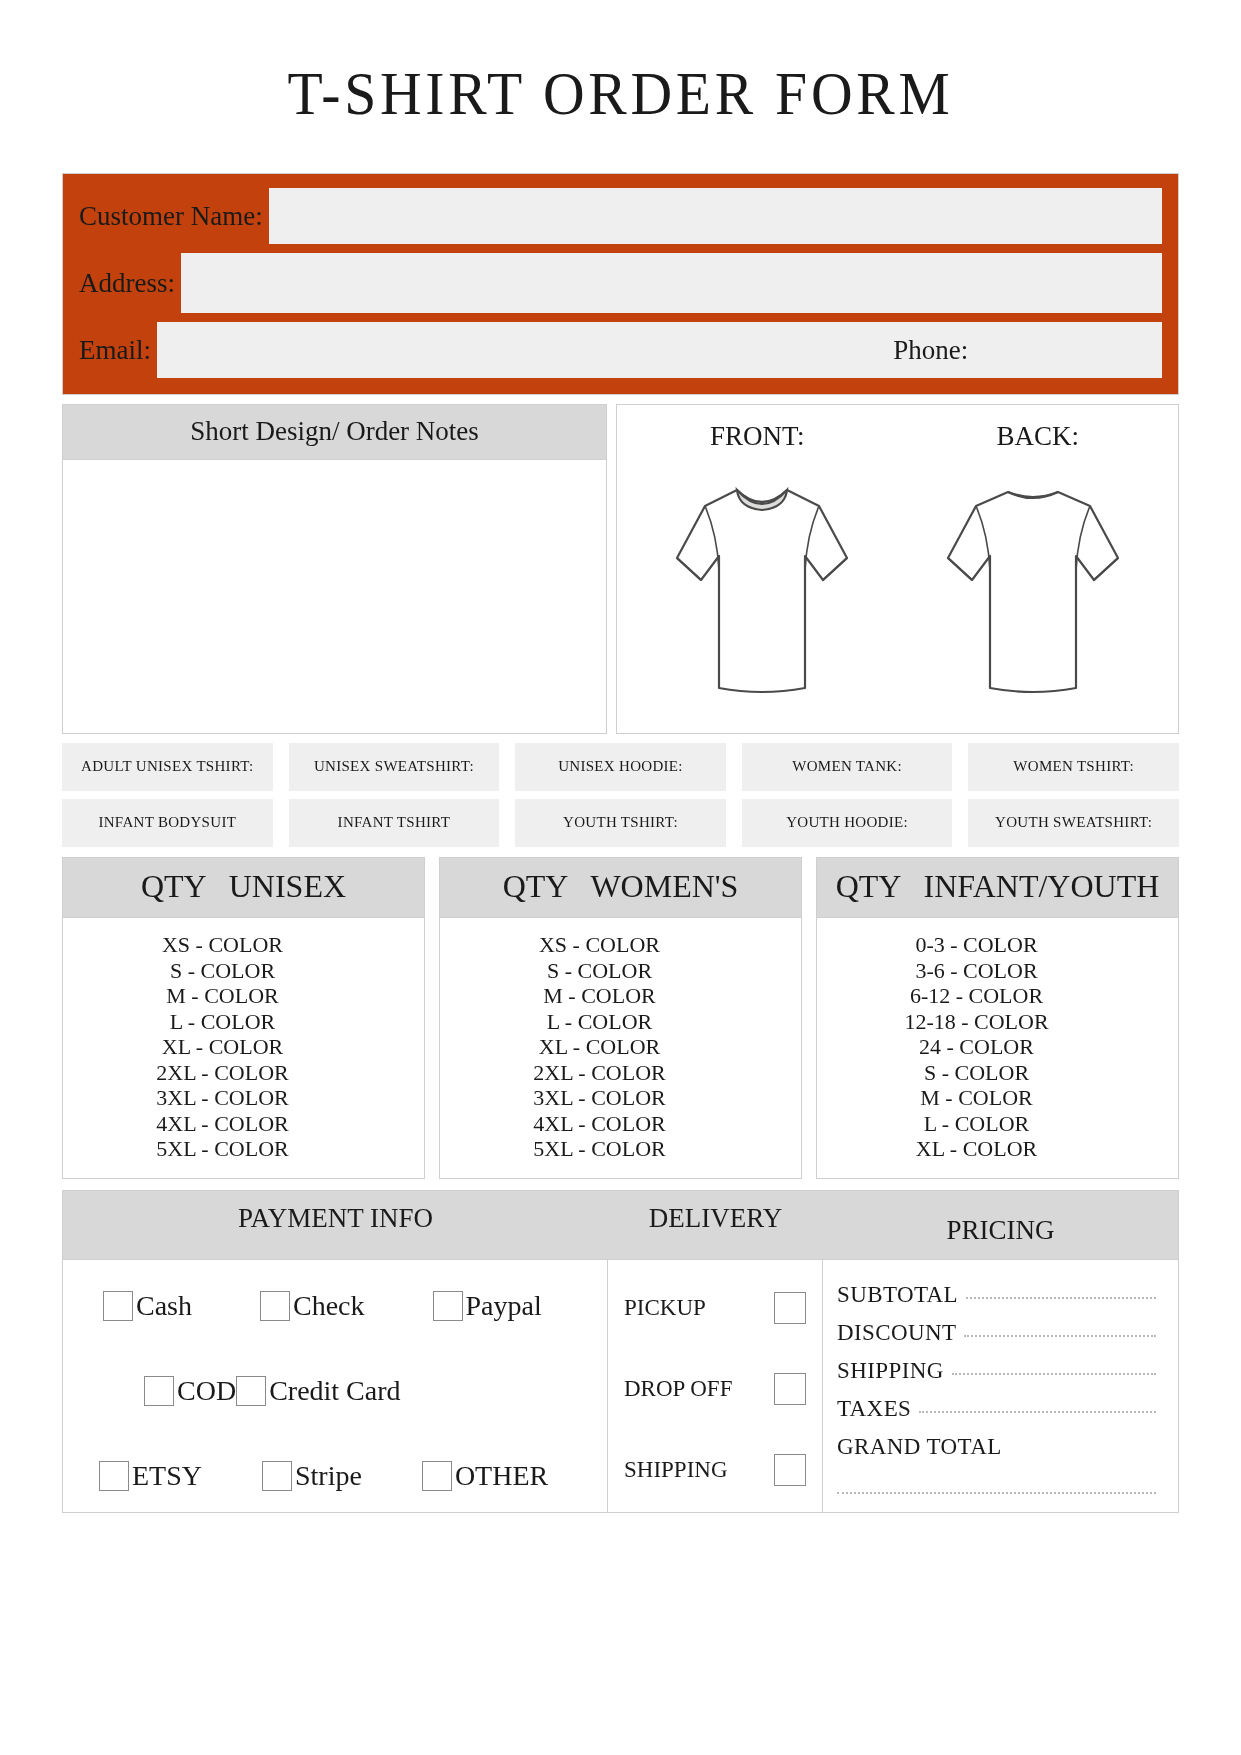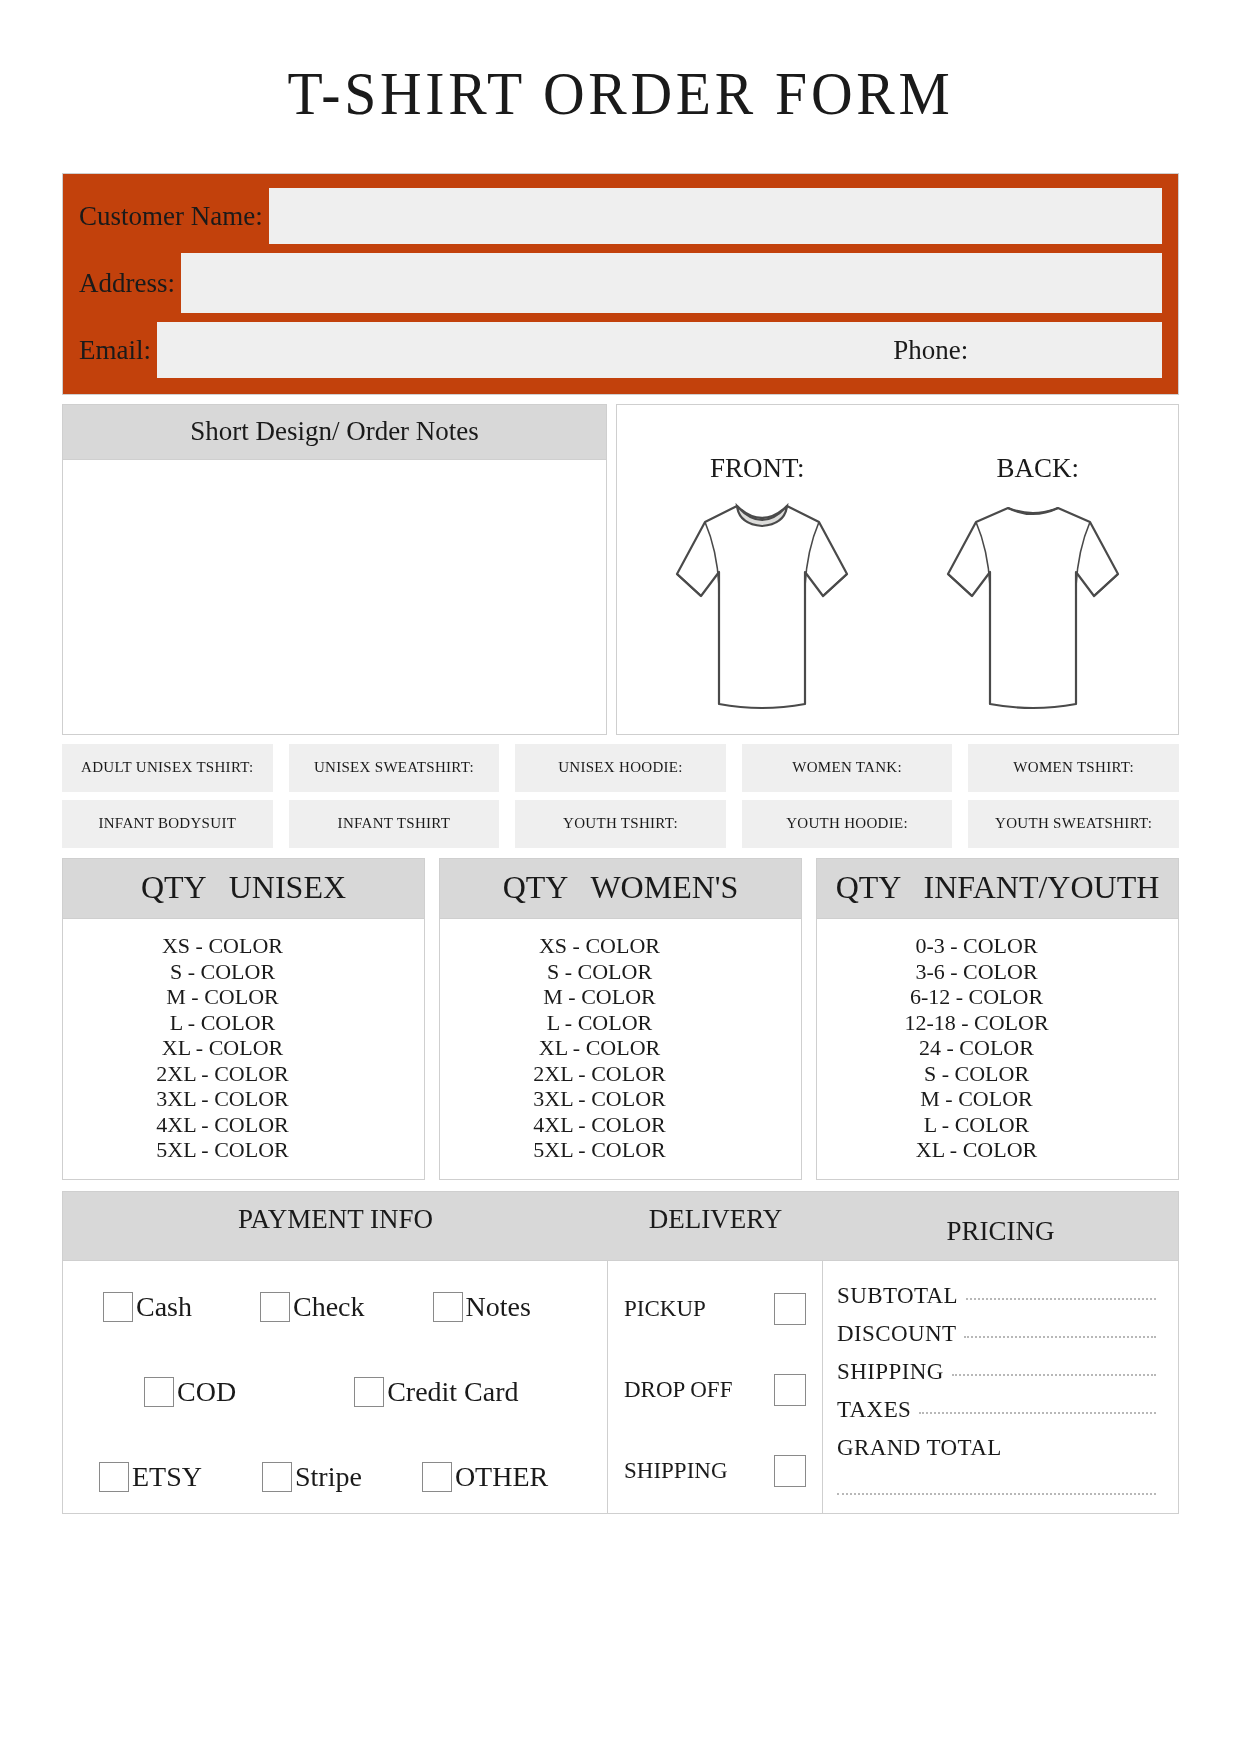--- a/index.html
+++ b/index.html
@@ -100,21 +100,20 @@
   }
   .shirt-col {
     flex: 1;
     border: 1px solid #cfcfcf;
     display: flex;
     flex-direction: column;
     padding-top: 16px;
   }
   .shirt-labels {
     display: flex;
-    margin-top: 32px;
   }
   .shirt-labels > div {
     flex: 1;
     text-align: center;
     font-size: 27px;
   }
   .shirt-figs {
     display: flex;
     flex: 1;
     align-items: center;
@@ -205,21 +204,21 @@
     padding: 30px 26px 20px 26px;
     display: flex;
     flex-direction: column;
     justify-content: space-between;
   }
   .pay-line {
     display: flex;
     align-items: center;
   }
   .pay-line.l1 { justify-content: flex-start; gap: 68px; padding-left: 14px; }
-  .pay-line.l2 { justify-content: flex-start; gap: 118px; padding-left: 55px; }
+  .pay-line.l2 { justify-content: flex-start; padding-left: 55px; }
   .pay-line.l3 { justify-content: flex-start; gap: 60px; padding-left: 10px; }
 
   .opt {
     display: flex;
     align-items: center;
     gap: 3px;
     font-size: 28px;
     white-space: nowrap;
   }
   .cbox {
@@ -439,21 +438,21 @@
           <div class="opt">
             <span class="cbox"></span>
             <span>Cash</span>
           </div>
           <div class="opt">
             <span class="cbox"></span>
             <span>Check</span>
           </div>
           <div class="opt">
             <span class="cbox"></span>
-            <span>Notes</span>
+            <span>Paypal</span>
           </div>
         </div>
 
         <div class="pay-line l2">
           <div class="opt">
             <span class="cbox"></span>
             <span>COD</span>
           </div>
           <div class="opt">
             <span class="cbox"></span>

